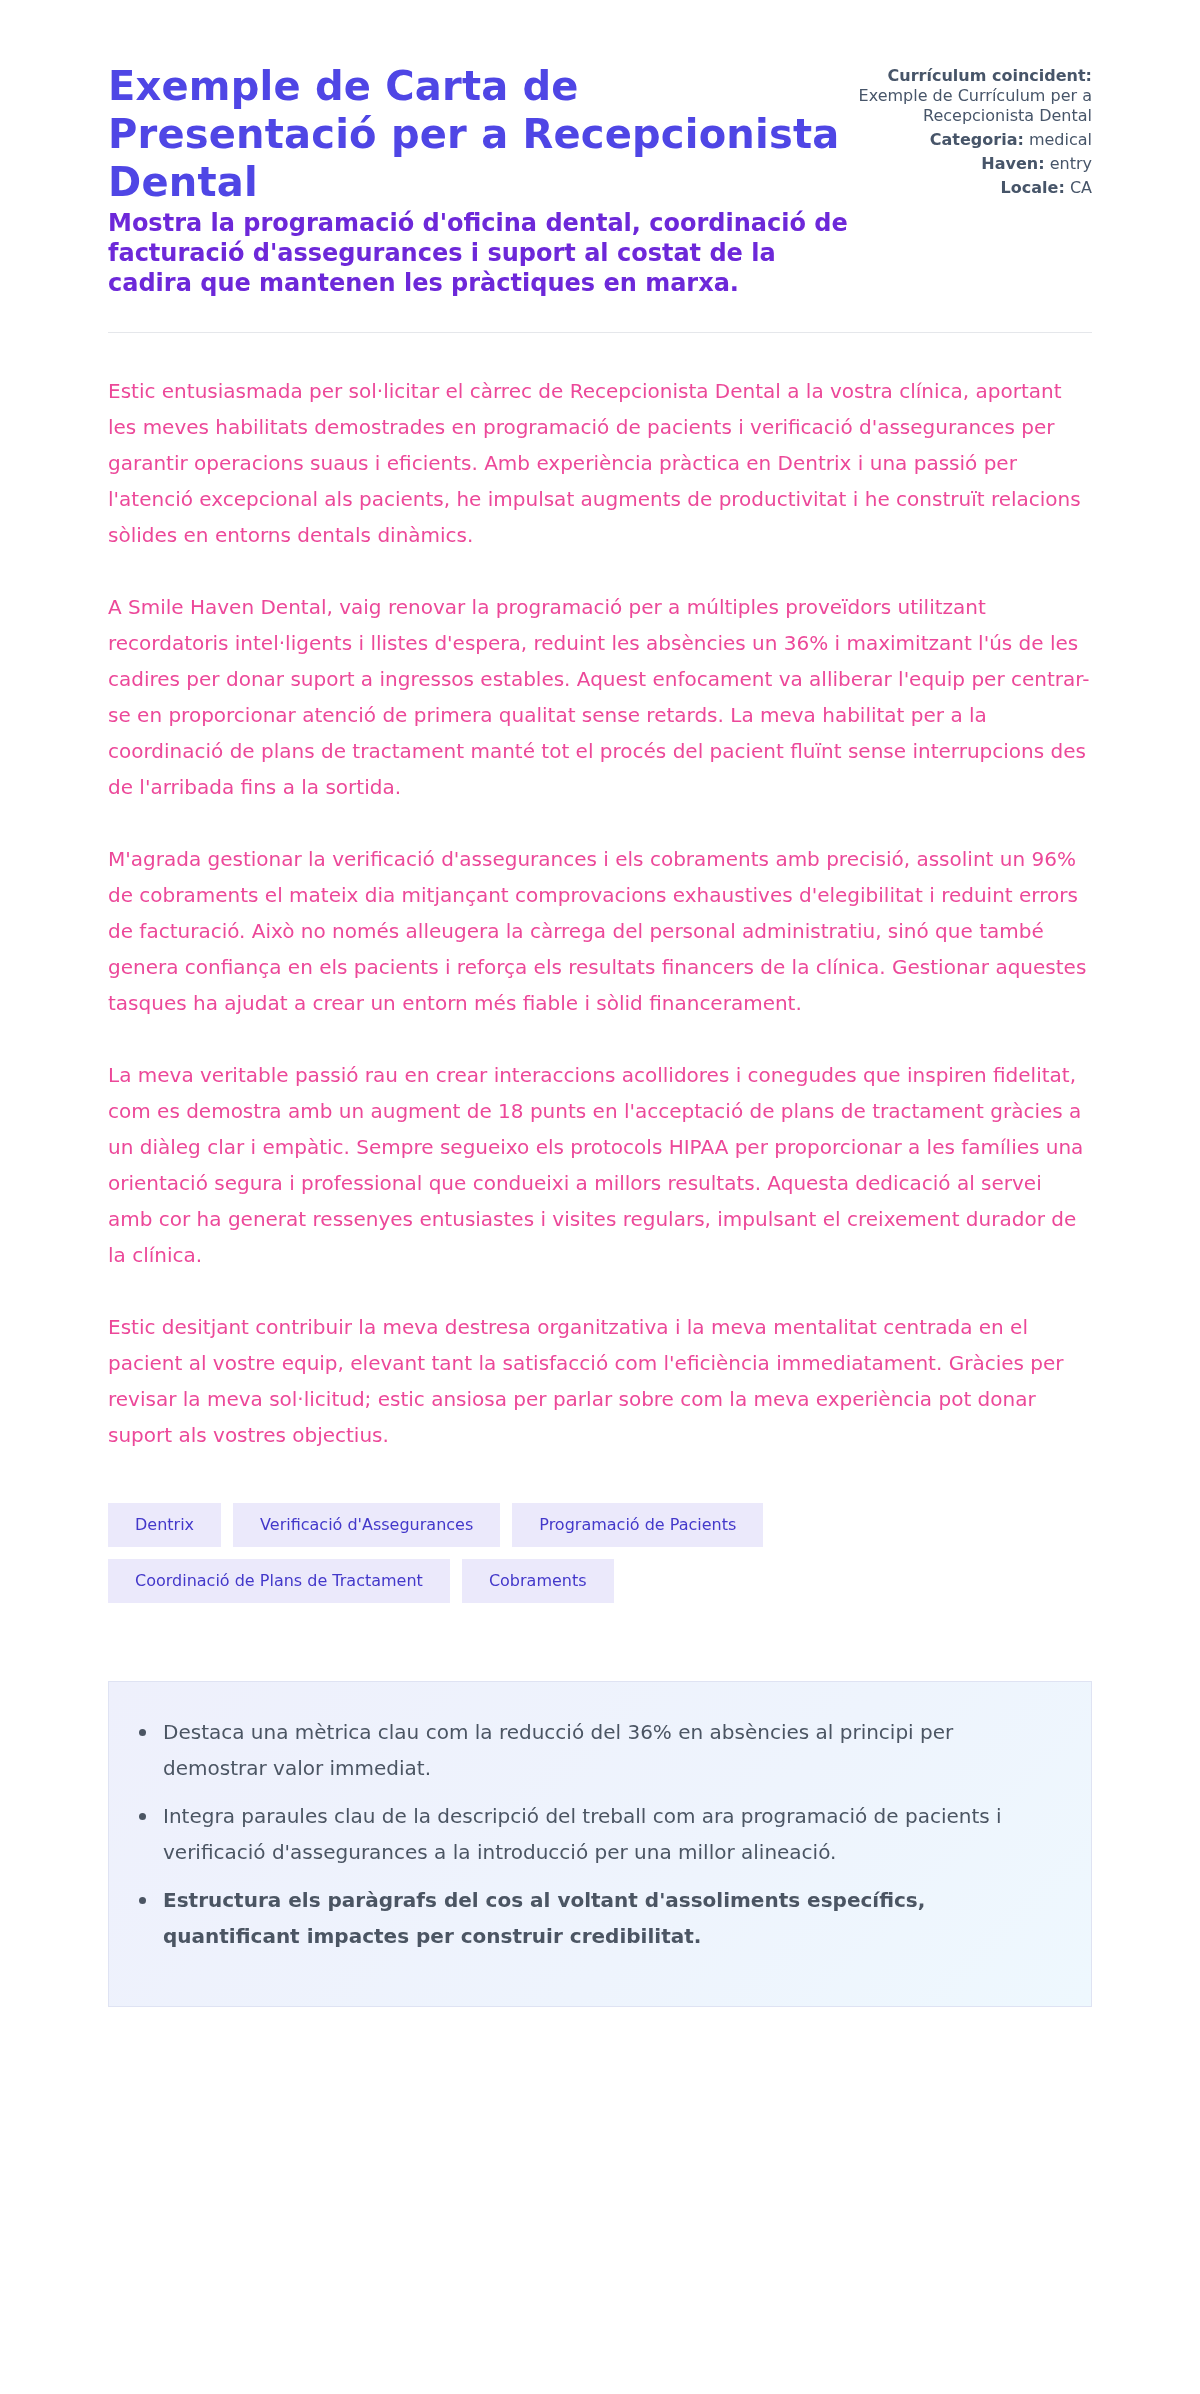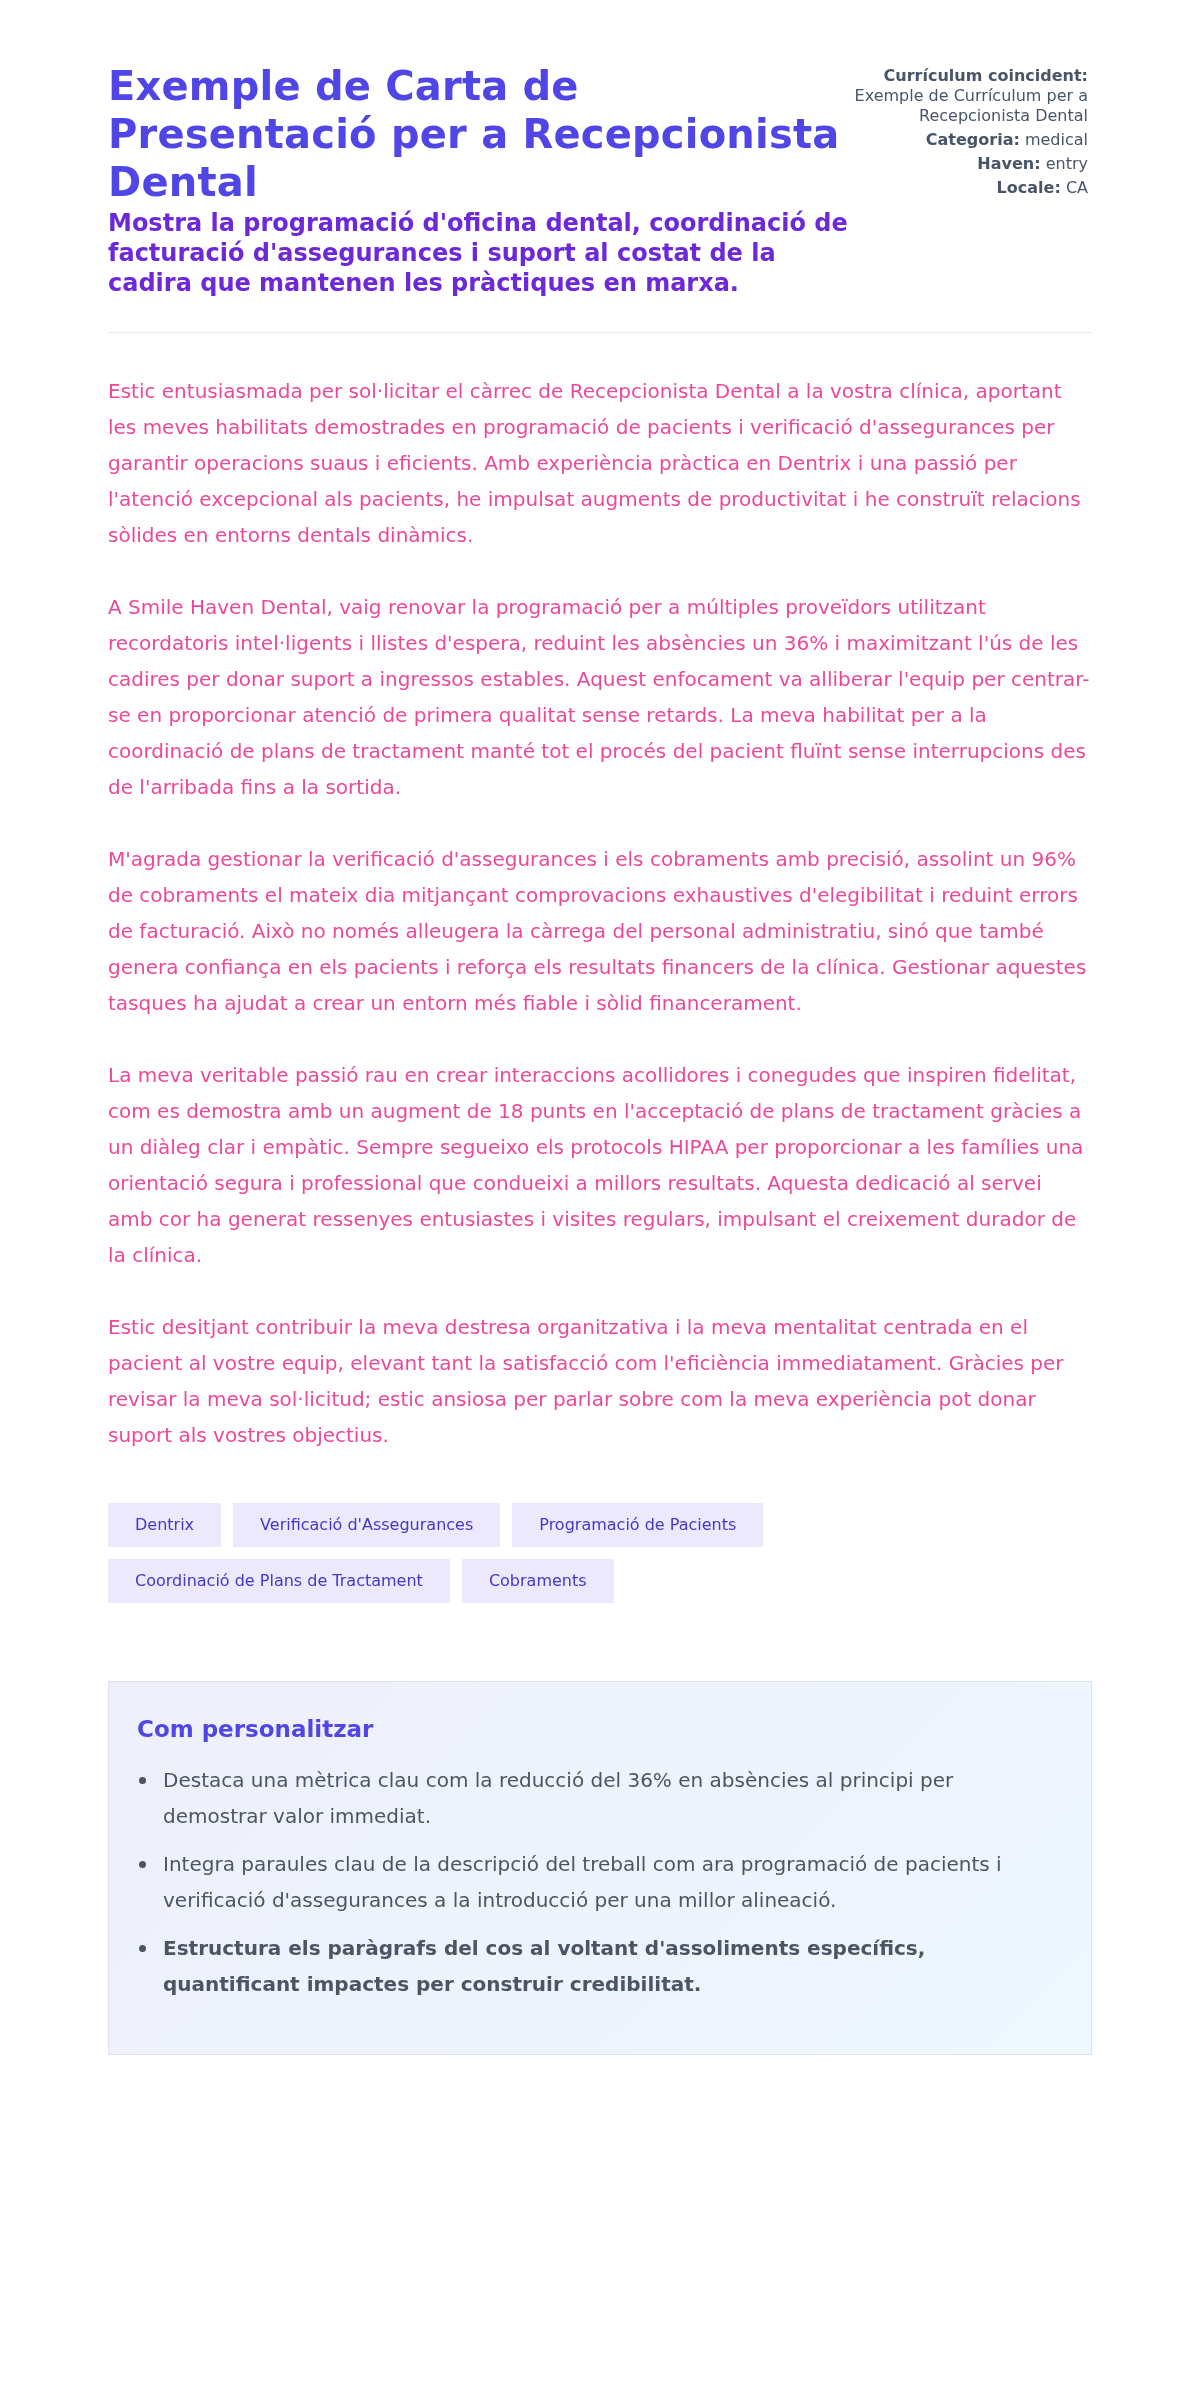--- a/index.html
+++ b/index.html
@@ -9,20 +9,21 @@
       min-height: 2394px;
       font-family: "DejaVu Sans", sans-serif;
       color: #1f2937;
     }
     .page {
       width: 1200px;
       padding: 62px 108px 60px 108px;
     }
     .header {
       display: flex;
+      justify-content: space-between;
       align-items: flex-start;
       padding-bottom: 34px;
       border-bottom: 1px solid #e5e7eb;
     }
     .header-left { width: 740px; }
     .title {
       font-size: 40px;
       line-height: 48px;
       font-weight: bold;
       color: #4f46e5;
@@ -161,21 +162,20 @@
 
   <div class="tags">
     <span class="tag">Dentrix</span>
     <span class="tag">Verificació d'Assegurances</span>
     <span class="tag">Programació de Pacients</span>
     <span class="tag">Coordinació de Plans de Tractament</span>
     <span class="tag">Cobraments</span>
   </div>
 
   <aside class="tip-box">
-    <h3 class="tip-title">Com personalitzar</h3>
     <ul class="tip-list">
       <li class="tip-item">
         <span class="bullet"></span>
         <span>Destaca una mètrica clau com la reducció del 36% en absències al principi per demostrar valor immediat.</span>
       </li>
       <li class="tip-item">
         <span class="bullet"></span>
         <span>Integra paraules clau de la descripció del treball com ara programació de pacients i verificació d'assegurances a la introducció per una millor alineació.</span>
       </li>
       <li class="tip-item">

